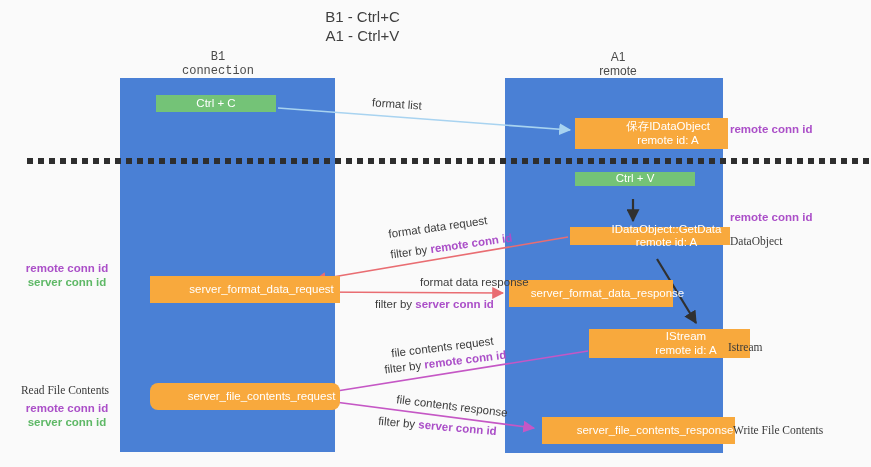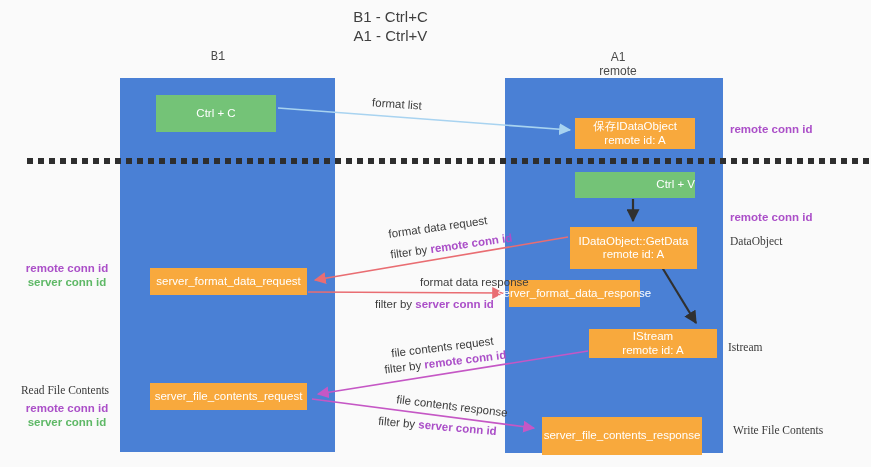--- a/index.html
+++ b/index.html
@@ -2,37 +2,37 @@
 <html><head>
 <meta charset="utf-8">
 <style>
   html,body{margin:0;padding:0;background:#fafafa;}
   #canvas{
     position:relative;width:871px;height:467px;background:#fafafa;overflow:hidden;
     font-family:"Liberation Sans",sans-serif;color:#3d3d3d;
   }
   .abs{position:absolute;}
   
-  .title{left:0;top:7px;width:725px;text-align:center;font-size:15px;line-height:19px;color:#3f3f3f;margin-left:28px;}
+  .title{left:0;top:7px;width:725px;text-align:center;font-size:15px;line-height:19px;color:#3f3f3f;}
   
   .col-header{width:140px;text-align:center;font-size:12px;line-height:14px;color:#4a4a4a;}
   
   .column{background:#4a80d5;z-index:1;}
   
   .dashed{
     left:27px;top:158px;width:844px;height:6px;z-index:4;
     background:repeating-linear-gradient(90deg,#2e2e2e 0 6px,transparent 6px 11px);
   }
   
   .node{
     z-index:6;display:flex;flex-direction:column;align-items:center;justify-content:center;
     color:#fff;font-size:11.5px;line-height:13.5px;text-align:center;
   }
   .node.green{background:#74c377;}
-  .node.orange{background:#f8a93d;}
+  .node.orange{background:#f8a93d;padding-left:33px;}
   
   .lbl{font-size:11.5px;line-height:13px;white-space:nowrap;color:#3d3d3d;z-index:7;}
   .lbl.rot{transform-origin:center;}
   .purple{color:#ab4fc8;font-weight:bold;}
   .greentx{color:#5eb866;font-weight:bold;}
   .black-lbl{color:#3b3b3b;font-family:Liberation Serif, serif;}
   .side-block{text-align:center;line-height:13.5px;}
   svg.arrows{left:0;top:0;z-index:5;pointer-events:none;}
 </style>
 </head>
@@ -40,20 +40,21 @@
 
 <div id="canvas">
 
   <div class="abs title">
     <div>B1 - Ctrl+C</div>
     <div>A1 - Ctrl+V</div>
   </div>
 
   <div class="abs col-header" style="left:148px;top:50px;font-family:Liberation Mono, monospace;">
     <div>B1</div>
+    <div>connection</div>
   </div>
   <div class="abs col-header" style="left:548px;top:50px;">
     <div>A1</div>
     <div>remote</div>
   </div>
 
   <div class="abs column" style="left:120px;top:78px;width:215px;height:374px;"></div>
   <div class="abs column" style="left:505px;top:78px;width:218px;height:375px;"></div>
 
   <div class="abs dashed"></div>
@@ -75,56 +76,56 @@
     </defs>
     <line x1="278" y1="108" x2="570" y2="130" stroke="#a8d3f0" stroke-width="1.6" marker-end="url(#mBlue)"></line>
     <line x1="633" y1="199" x2="633" y2="221" stroke="#303030" stroke-width="2.2" marker-end="url(#mBlack)"></line>
     <line x1="657" y1="259" x2="696" y2="323" stroke="#303030" stroke-width="2.2" marker-end="url(#mBlack)"></line>
     <line x1="568" y1="237" x2="315" y2="280" stroke="#e96d72" stroke-width="1.6" marker-end="url(#mRed)"></line>
     <line x1="308" y1="292" x2="503" y2="293" stroke="#e96d72" stroke-width="1.6" marker-end="url(#mRed)"></line>
     <line x1="588" y1="351" x2="318" y2="394" stroke="#c557c5" stroke-width="1.6" marker-end="url(#mMag)"></line>
     <line x1="312" y1="399" x2="534" y2="428" stroke="#c557c5" stroke-width="1.6" marker-end="url(#mMag)"></line>
   </svg>
 
-  <div class="abs node green" style="left:156px;top:95px;width:120px;height:37px;">
+  <div class="abs node green" style="left:156px;top:95px;width:120px;height:17px;">
     <span>Ctrl + C</span>
   </div>
 
   <div class="abs node orange" style="left:575px;top:118px;width:120px;height:31px;">
     <span>保存IDataObject</span>
     <span>remote id: A</span>
   </div>
 
-  <div class="abs node green" style="left:575px;top:172px;width:120px;height:26px;align-items:flex-end;">
+  <div class="abs node green" style="left:575px;top:172px;width:120px;height:14px;">
     <span>Ctrl + V</span>
   </div>
 
-  <div class="abs node orange" style="left:570px;top:227px;width:127px;height:42px;">
+  <div class="abs node orange" style="left:570px;top:227px;width:127px;height:18px;">
     <span>IDataObject::GetData</span>
     <span>remote id: A</span>
   </div>
 
-  <div class="abs node orange" style="left:150px;top:268px;width:157px;height:27px;text-align:center;">
+  <div class="abs node orange" style="left:150px;top:276px;width:157px;height:27px;text-align:center;">
     <span>server_format_data_request</span>
   </div>
 
   <div class="abs node orange" style="left:509px;top:280px;width:131px;height:27px;">
     <span>server_format_data_response</span>
   </div>
 
   <div class="abs node orange" style="left:589px;top:329px;width:128px;height:29px;">
     <span>IStream</span>
     <span>remote id: A</span>
   </div>
 
-  <div class="abs node orange" style="left:150px;top:383px;width:157px;height:27px;">
+  <div class="abs node orange" style="left:150px;top:383px;width:157px;height:27px;border-radius:8px;">
     <span>server_file_contents_request</span>
   </div>
 
-  <div class="abs node orange" style="left:542px;top:417px;width:160px;height:38px;">
+  <div class="abs node orange" style="left:542px;top:417px;width:160px;height:27px;">
     <span>server_file_contents_response</span>
   </div>
 
   <div class="abs lbl rot" style="left:372px;top:98px;transform:rotate(4deg);">format list</div>
 
   <div class="abs lbl rot" style="left:388px;top:221px;transform:rotate(-8deg);">format data request</div>
   <div class="abs lbl rot" style="left:390px;top:240px;transform:rotate(-8deg);">
     <span>filter by </span><span class="purple">remote conn id</span>
   </div>
 

